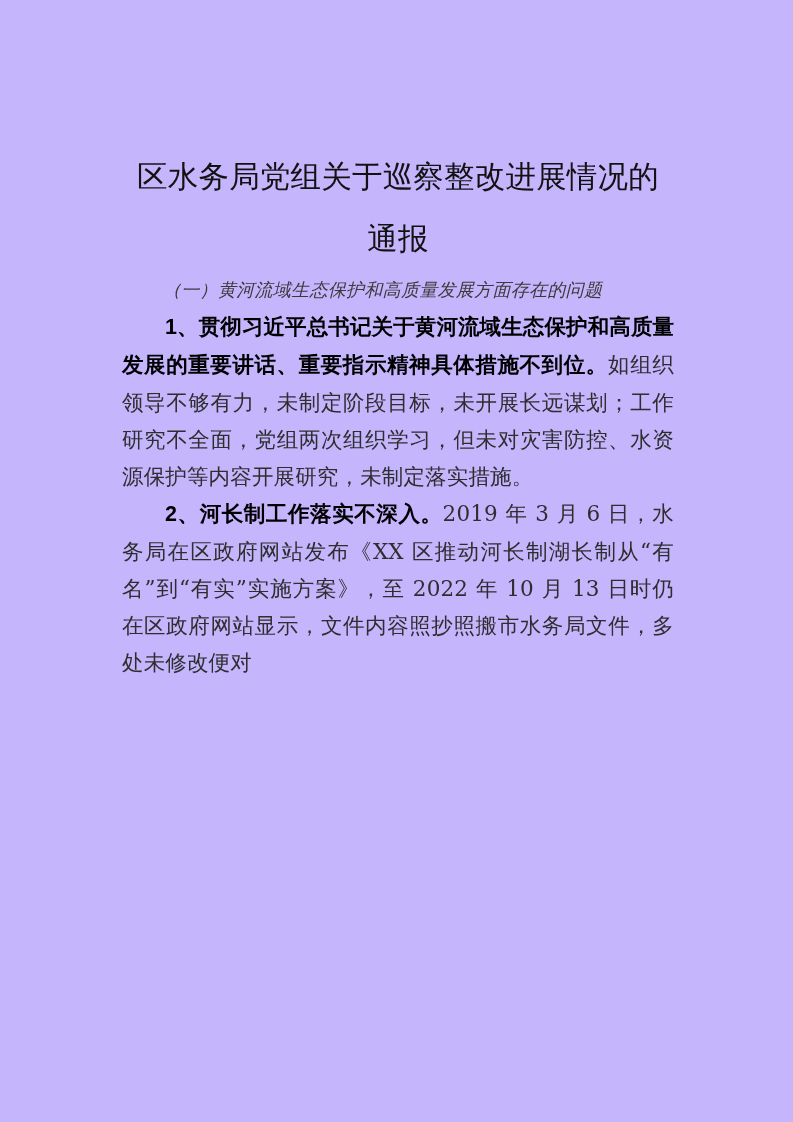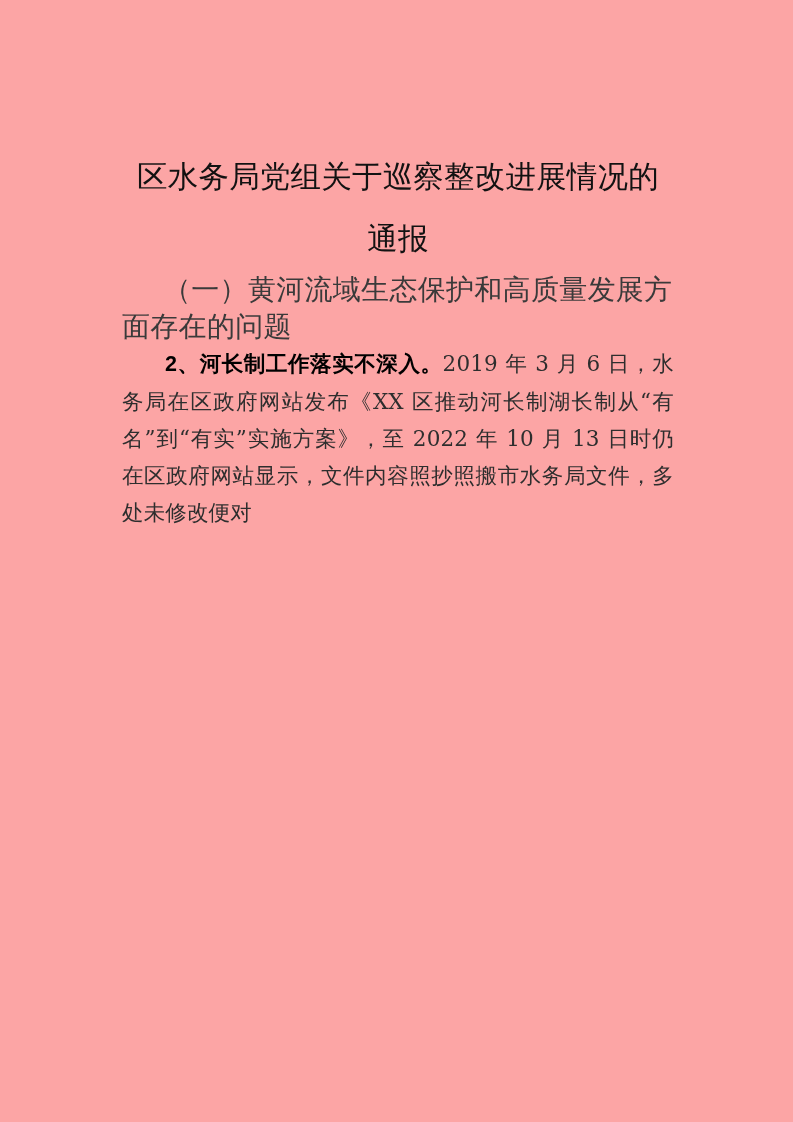--- a/index.html
+++ b/index.html
@@ -12,21 +12,21 @@
     height: 1122px;
     font-family: "Liberation Serif", "DejaVu Serif", serif;
     color: #1a1a1a;
     overflow: hidden;
   }
 
   .page {
     position: relative;
     width: 793px;
     height: 1122px;
-    background: #fca5a5;
+    background: #c4b5fd;
     box-sizing: border-box;
     padding: 0;
   }
 
   
   .doc-title {
     position: absolute;
     left: 122px;
     top: 126px;
     width: 552px;
@@ -79,38 +79,40 @@
     font-family: "Liberation Sans", "DejaVu Sans", sans-serif;
     font-weight: 700;
     color: #000000;
     letter-spacing: 0px;
   }
 
   
   p.subhead {
     margin: 0;
     font-family: "DejaVu Serif", "Liberation Serif", serif;
-    font-size: 28px;
+    font-size: 18px;
     line-height: 37px;
     color: #3a3a3a;
     text-indent: 41px;
     word-break: break-all;
     letter-spacing: 0.3px;
+    font-style: italic;
   }
 </style>
 </head>
 <body>
 
 <div class="page">
 
   <h1 class="doc-title">区水务局党组关于巡察整改进展情况的通报</h1>
 
   <div class="body-block">
 
 
     <p class="subhead">（一）黄河流域生态保护和高质量发展方面存在的问题</p>
 
+    <p class="para indent"><span class="bold-lead">1、贯彻习近平总书记关于黄河流域生态保护和高质量发展的重要讲话、重要指示精神具体措施不到位。</span><span class="kai">如组织领导不够有力，未制定阶段目标，未开展长远谋划；工作研究不全面，党组两次组织学习，但未对灾害防控、水资源保护等内容开展研究，未制定落实措施。</span></p>
 
 
     <p class="para indent"><span class="bold-lead">2、河长制工作落实不深入。</span><span class="kai">2019 年 3 月 6 日，水务局在区政府网站发布《XX 区推动河长制湖长制从“有名”到“有实”实施方案》，至 2022 年 10 月 13 日时仍在区政府网站显示，文件内容照抄照搬市水务局文件，多处未修改便对</span></p>
 
   </div>
 </div>
 
 </body></html>

